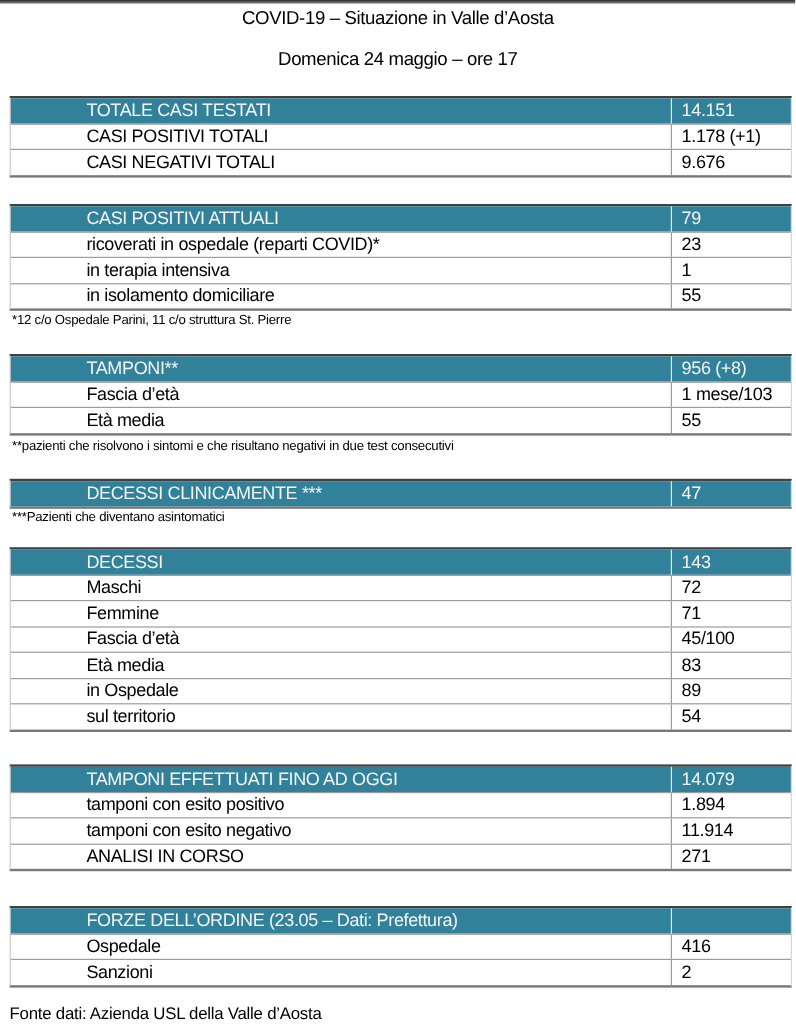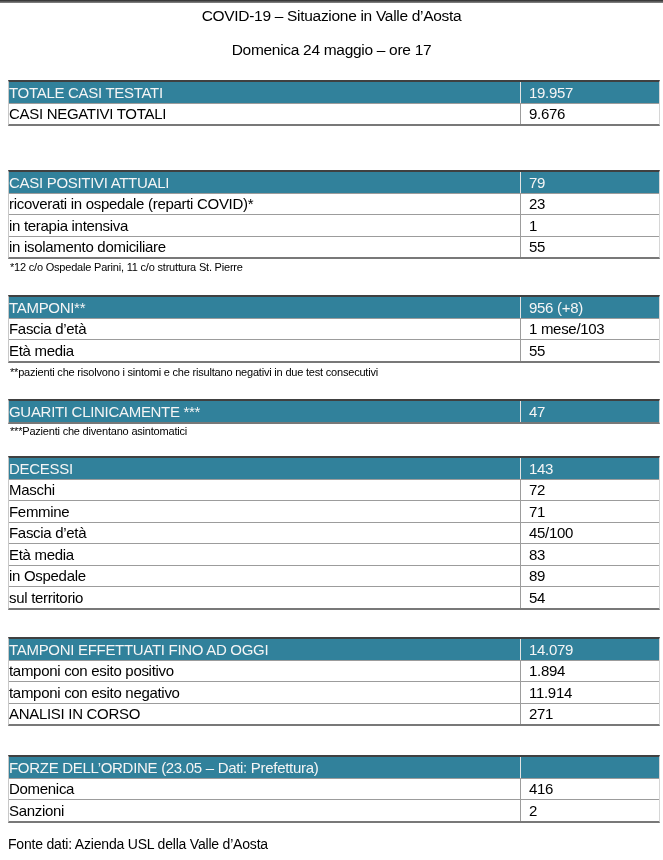--- a/index.html
+++ b/index.html
@@ -59,21 +59,21 @@
     background: var(--accent, #31819B);
     color: #f5f5f5;
   }
   .cell {
     display: flex;
     align-items: center;
     box-sizing: border-box;
     white-space: nowrap;
     overflow: hidden;
   }
-  .cell.label { width: 511px; padding-left: 0; }
+  .cell.label { width: 511px; padding-left: 24px; margin-left: 39px; }
   .cell.value { flex: 1; padding-left: 8px; border-left: 1.5px solid #9c9c9c; }
   .row.head .cell.value { border-left-color: #e4e4e4; }
 
   .footnote {
     position: absolute;
     left: 10px;
     font-size: 11px;
     letter-spacing: -0.2px;
     white-space: nowrap;
   }
@@ -91,21 +91,25 @@
 
 <div class="page">
   <div class="topline"></div>
 
   <div class="title">COVID-19 – Situazione in Valle d’Aosta</div>
   <div class="subtitle">Domenica 24 maggio – ore 17</div>
 
   <section class="tbl" style="top:80px">
     <div class="row head">
       <div class="cell label">TOTALE CASI TESTATI</div>
-      <div class="cell value">19.957</div>
+      <div class="cell value">14.151</div>
+    </div>
+    <div class="row">
+      <div class="cell label">CASI POSITIVI TOTALI</div>
+      <div class="cell value">1.178 (+1)</div>
     </div>
     <div class="row">
       <div class="cell label">CASI NEGATIVI TOTALI</div>
       <div class="cell value">9.676</div>
     </div>
   </section>
 
   <section class="tbl" style="top:170px">
     <div class="row head">
       <div class="cell label">CASI POSITIVI ATTUALI</div>
@@ -137,21 +141,21 @@
     </div>
     <div class="row">
       <div class="cell label">Età media</div>
       <div class="cell value">55</div>
     </div>
   </section>
   <div class="footnote" style="top:366px">**pazienti che risolvono i sintomi e che risultano negativi in due test consecutivi</div>
 
   <section class="tbl" style="top:399px">
     <div class="row head">
-      <div class="cell label">GUARITI CLINICAMENTE ***</div>
+      <div class="cell label">DECESSI CLINICAMENTE ***</div>
       <div class="cell value">47</div>
     </div>
   </section>
   <div class="footnote" style="top:425px">***Pazienti che diventano asintomatici</div>
 
   <section class="tbl" style="top:456px">
     <div class="row head">
       <div class="cell label">DECESSI</div>
       <div class="cell value">143</div>
     </div>
@@ -199,21 +203,21 @@
       <div class="cell value">271</div>
     </div>
   </section>
 
   <section class="tbl" style="top:755px">
     <div class="row head">
       <div class="cell label">FORZE DELL’ORDINE (23.05 – Dati: Prefettura)</div>
       <div class="cell value"></div>
     </div>
     <div class="row">
-      <div class="cell label">Domenica</div>
+      <div class="cell label">Ospedale</div>
       <div class="cell value">416</div>
     </div>
     <div class="row">
       <div class="cell label">Sanzioni</div>
       <div class="cell value">2</div>
     </div>
   </section>
 
   <div class="footer">Fonte dati: Azienda USL della Valle d’Aosta</div>
 </div>

